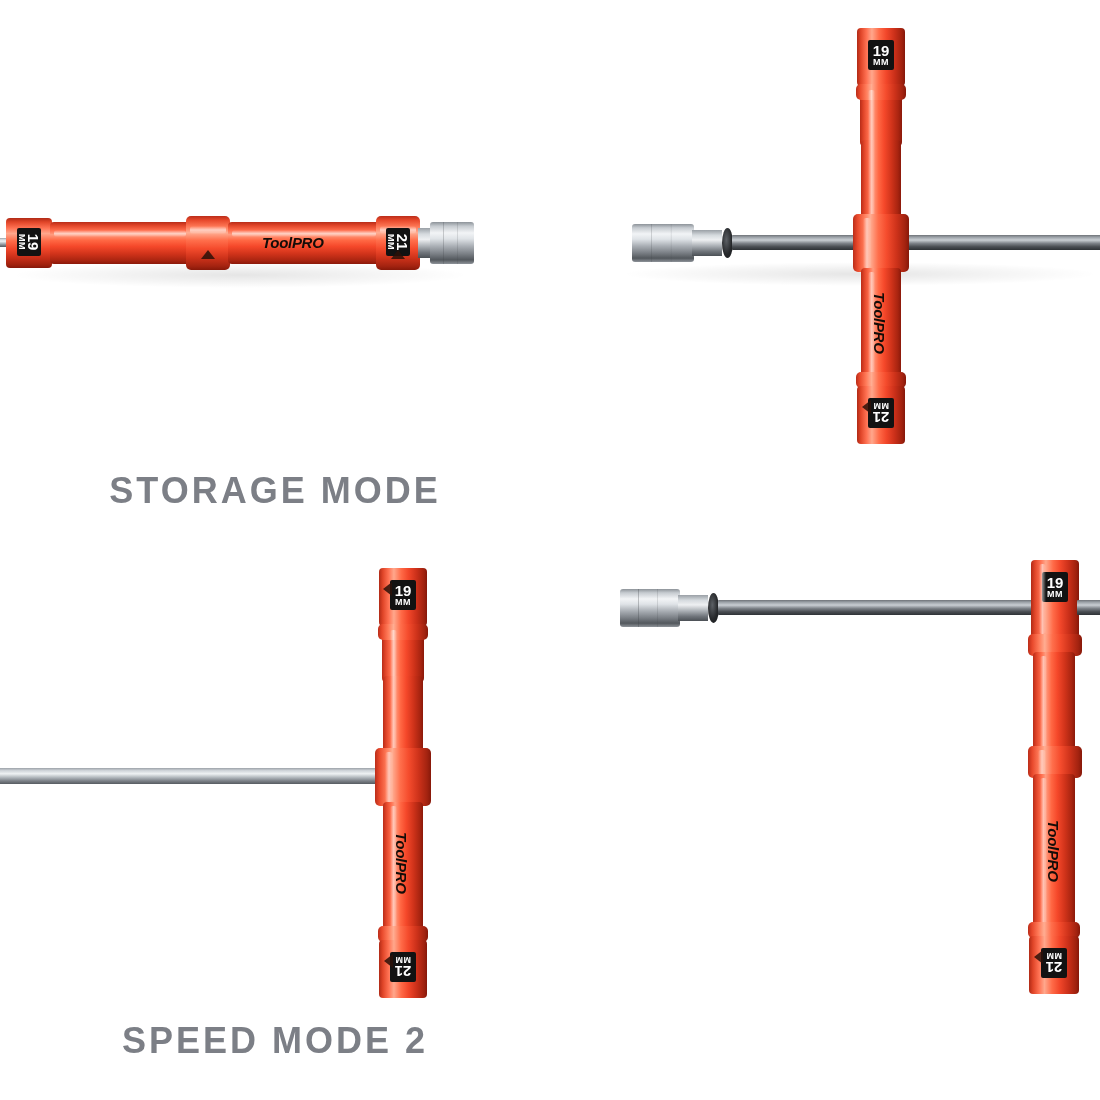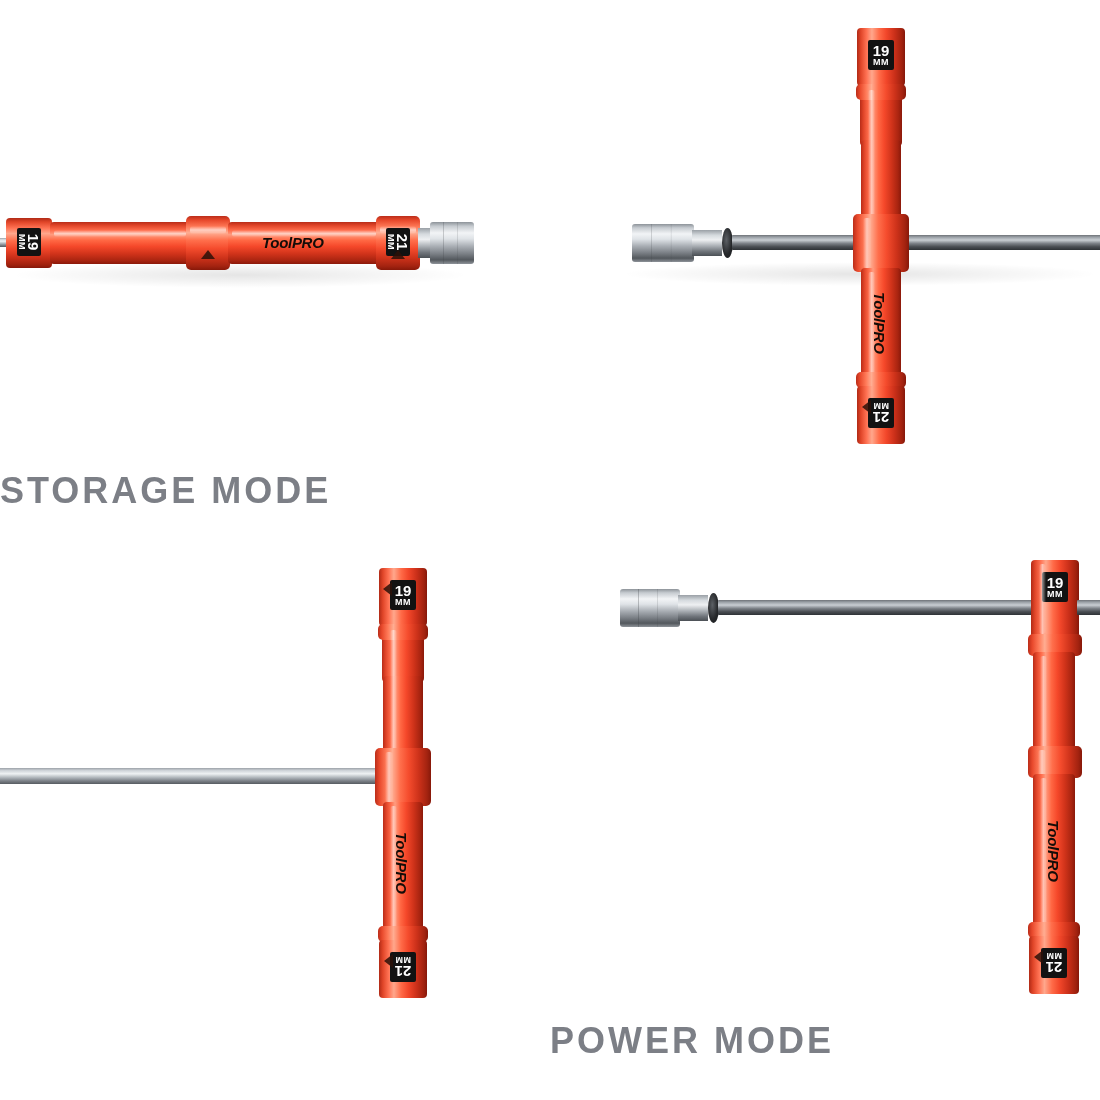--- a/index.html
+++ b/index.html
@@ -30,21 +30,21 @@
 
   .stage {
     position: absolute;
     inset: 0;
   }
 
   
   .caption {
     position: absolute;
     width: 100%;
-    text-align: left;
+    text-align: center;
     font-family: "Liberation Sans", sans-serif;
     font-weight: 700;
     font-size: 36px;
     letter-spacing: 3px;
     color: #7c7f86;
     text-transform: uppercase;
     white-space: nowrap;
     user-select: none;
   }
   .cap-tl { top: 470px; left: 0; }
@@ -348,20 +348,21 @@
       <div class="brand-v" style="left:410px; top:282px;">ToolPRO</div>
 
       <div class="collar-v" style="left:378px; top:376px; width:50px; height:16px;"></div>
       <div class="endcap-v" style="left:379px; top:390px; width:48px; height:58px;"></div>
       <div class="size-badge rot180" style="left:390px; top:402px; width:26px; height:30px;">
         <span class="num">21</span>
         <span class="mm">MM</span>
       </div>
       <div class="arrow-left" style="left:384px; top:404px;"></div>
 
+      <div class="caption cap-bl">SPEED MODE 2</div>
     </div>
   </div>
 
   <div class="cell">
     <div class="stage">
 
       <div class="bar-h" style="left:180px; top:50px; width:380px; height:15px;"></div>
 
       <div class="chrome-sock" style="left:70px; top:39px; width:60px; height:38px;"></div>
       <div class="chrome-taper" style="left:128px; top:45px; width:30px; height:26px;"></div>
@@ -389,17 +390,16 @@
       <div class="brand-v" style="left:512px; top:270px;">ToolPRO</div>
 
       <div class="collar-v" style="left:478px; top:372px; width:52px; height:16px;"></div>
       <div class="endcap-v" style="left:479px; top:386px; width:50px; height:58px;"></div>
       <div class="size-badge rot180" style="left:491px; top:398px; width:26px; height:30px;">
         <span class="num">21</span>
         <span class="mm">MM</span>
       </div>
       <div class="arrow-left" style="left:484px; top:400px;"></div>
 
-      <div class="caption cap-br">POWER MODE</div>
     </div>
   </div>
 
 </div>
 
 </body></html>

